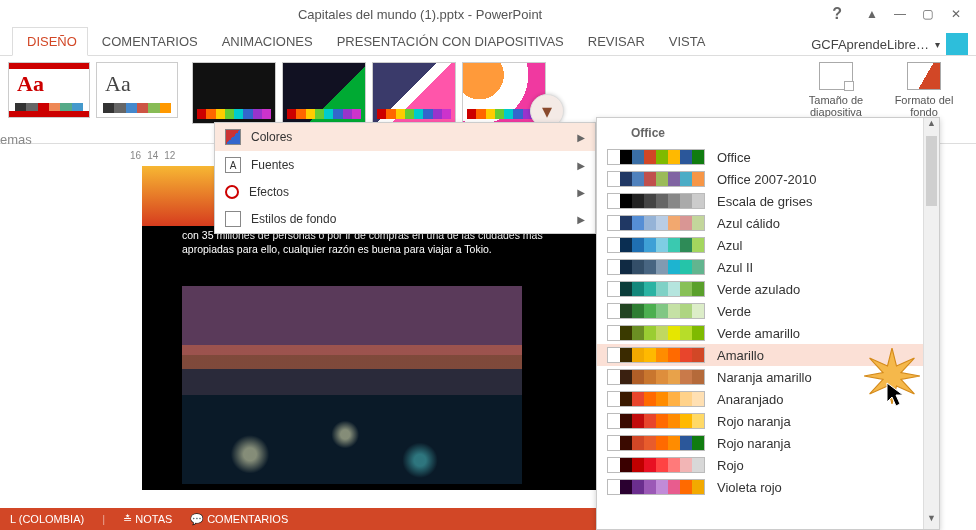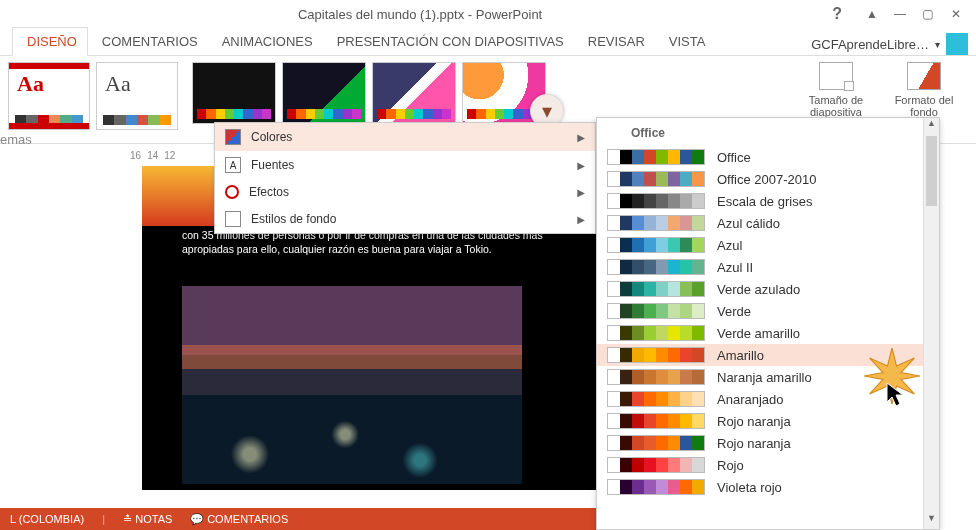--- a/index.html
+++ b/index.html
@@ -12,21 +12,21 @@
 .help-icon { color:#666; font-weight:bold; font-size:16px; margin-right:18px;}
 
 .ribbontabs { height:28px; display:flex; align-items:flex-end; padding-left:12px; gap:0; border-bottom:1px solid #ddd;}
 .ribbontabs .tab { padding:6px 10px 6px 14px; font-size:13px; color:#555; cursor:pointer;margin-top:24px; }
 .ribbontabs .tab.active { color:#d24726; border:1px solid #ddd; border-bottom:1px solid #fff; position:relative; top:1px; background:#fff;}
 .ribbontabs .account { margin-left:auto; display:flex; align-items:center; gap:6px; padding-right:8px; color:#444; font-size:13px;}
 .ribbontabs .account .avatar{width:22px;height:22px;background:#2dbedb;display:inline-block;}
 
 .ribbon { height:88px; display:flex; align-items:flex-start; padding:6px 8px; gap:14px; background:#fff; border-bottom:1px solid #ddd;}
 .themes { display:flex; gap:6px;}
-.theme-thumb { width:82px; height:68px; border:1px solid #ccc; background:#fff; position:relative; overflow:hidden;}
+.theme-thumb { width:82px; height:56px; border:1px solid #ccc; background:#fff; position:relative; overflow:hidden;}
 .theme-thumb .aa { position:absolute; top:8px; left:8px; font-size:22px; font-family:Georgia, serif;}
 .theme-thumb .bar { position:absolute; bottom:4px; left:6px; right:6px; height:10px; display:flex;}
 .theme-thumb .bar span{flex:1;}
 .theme-thumb.first .aa{color:#c00; font-weight:bold;}
 .theme-thumb.first .topstripe{position:absolute;top:0;left:0;right:0;height:6px;background:#c00;}
 .theme-thumb.first .botstripe{position:absolute;bottom:0;left:0;right:0;height:6px;background:#c00;}
 .variants { display:flex; gap:6px; position:relative;}
 .var-thumb { width:84px; height:62px; border:1px solid #ccc; position:relative; overflow:hidden; background:#111;}
 .var-thumb .strip{position:absolute;bottom:4px;left:4px;right:4px;height:10px;display:flex;}
 .var-thumb .strip span{flex:1;}

